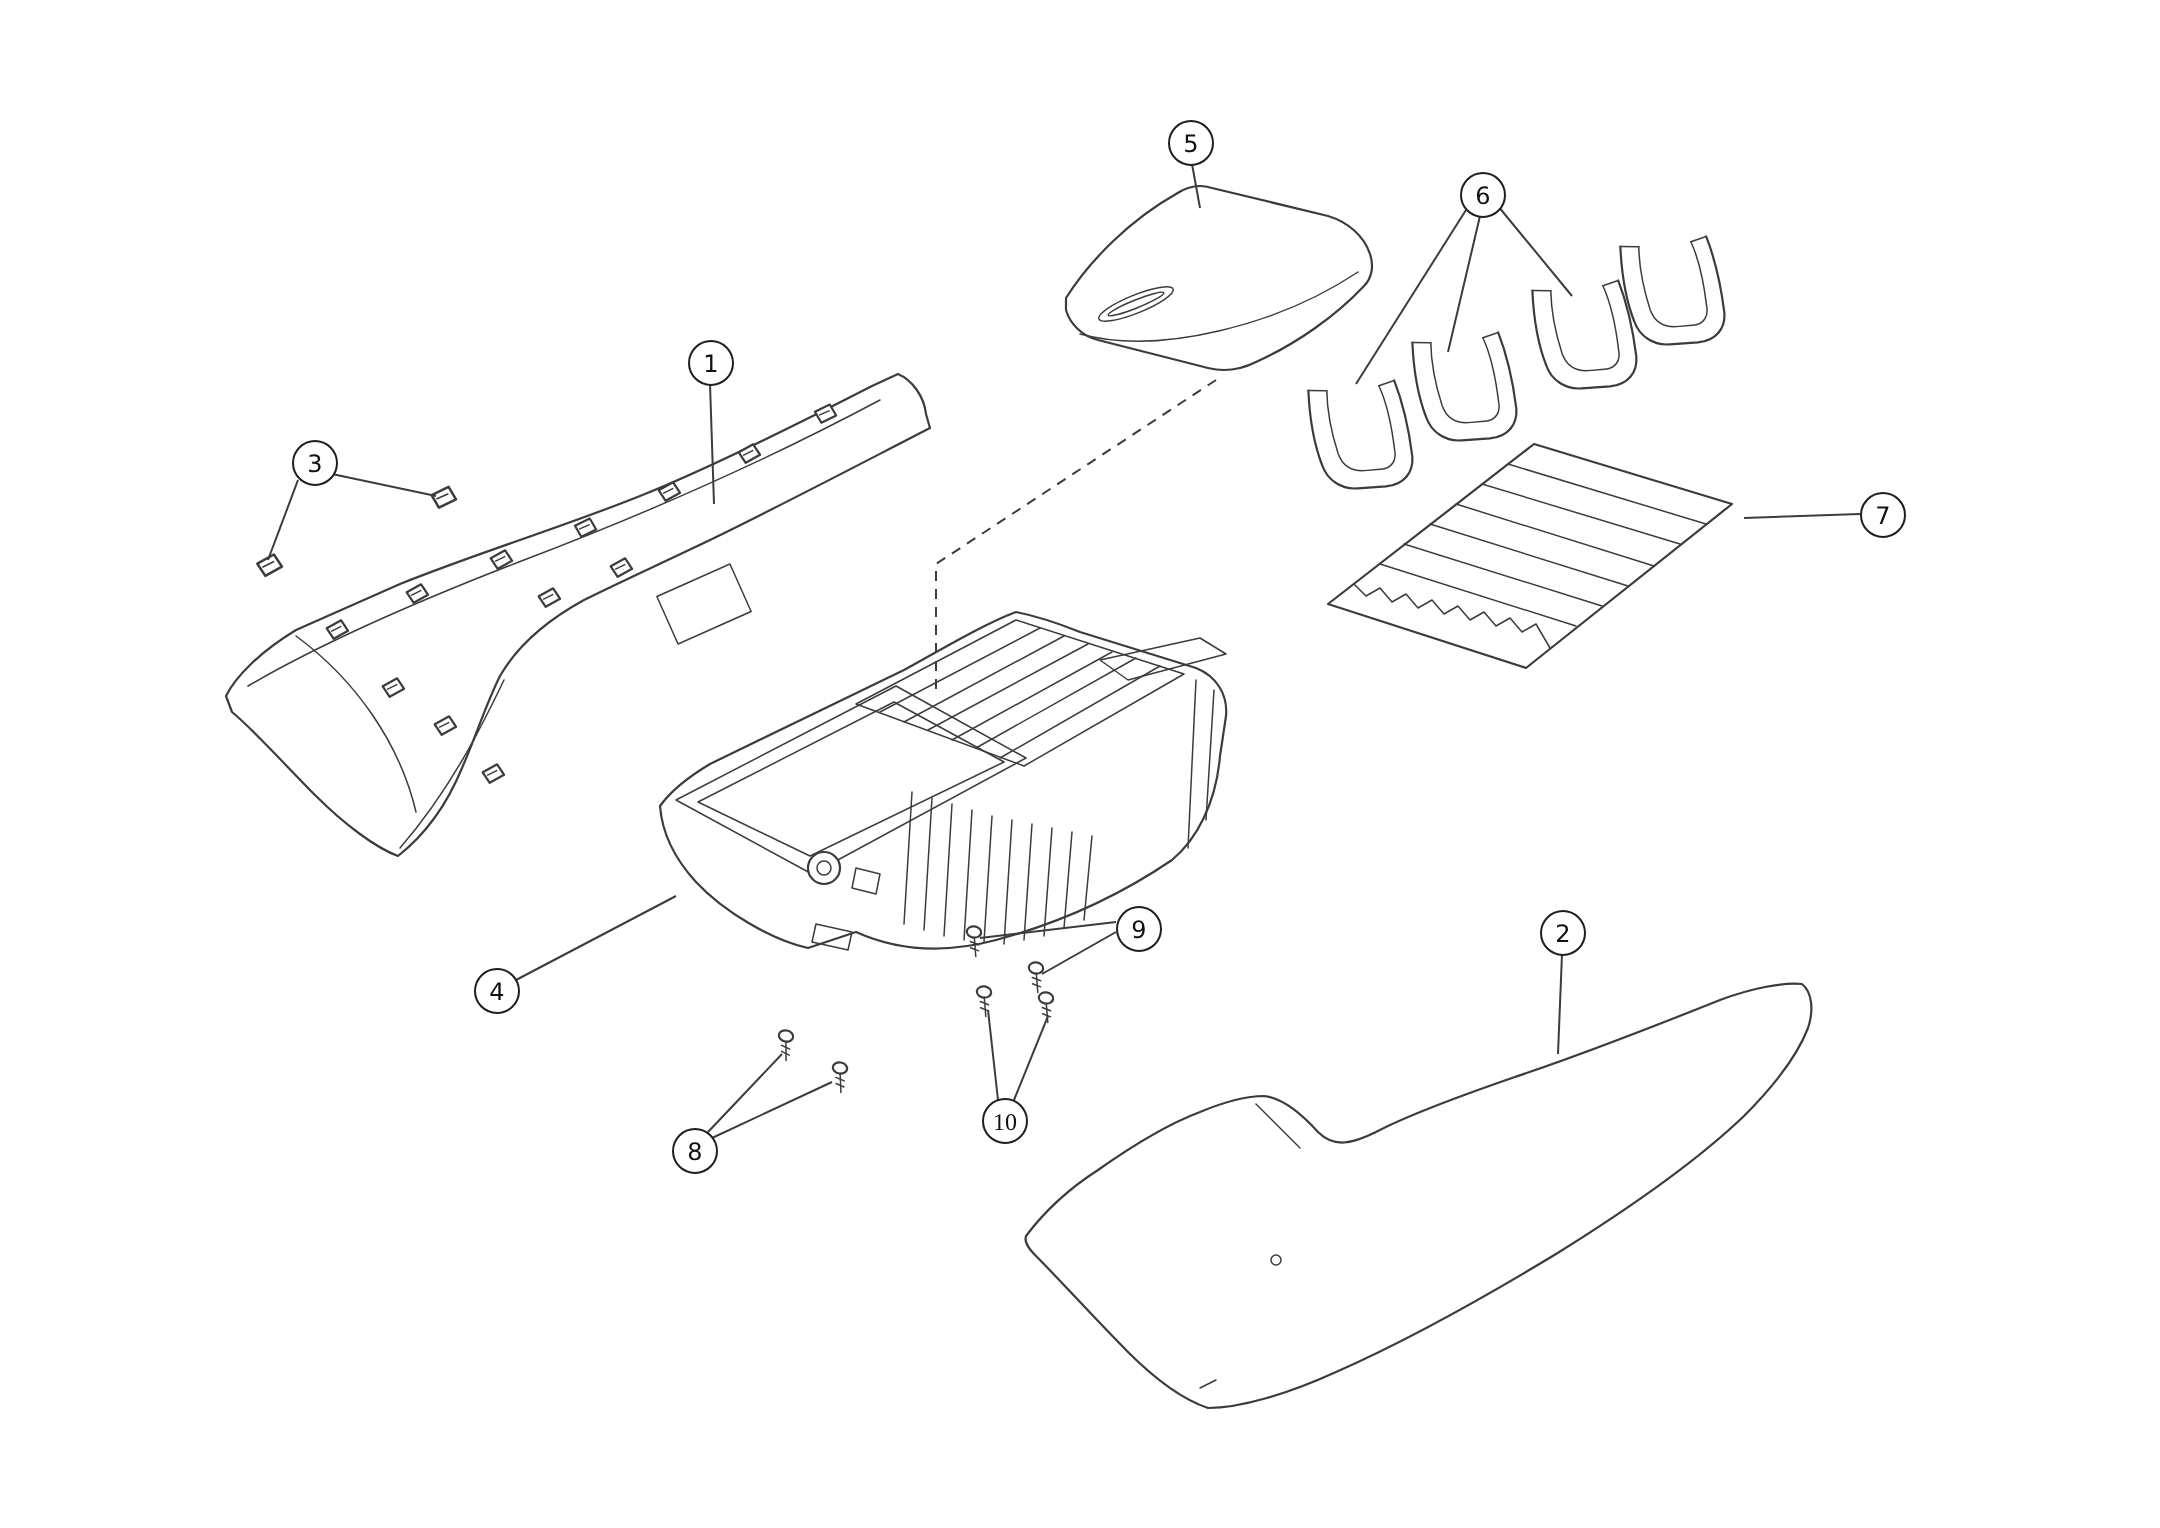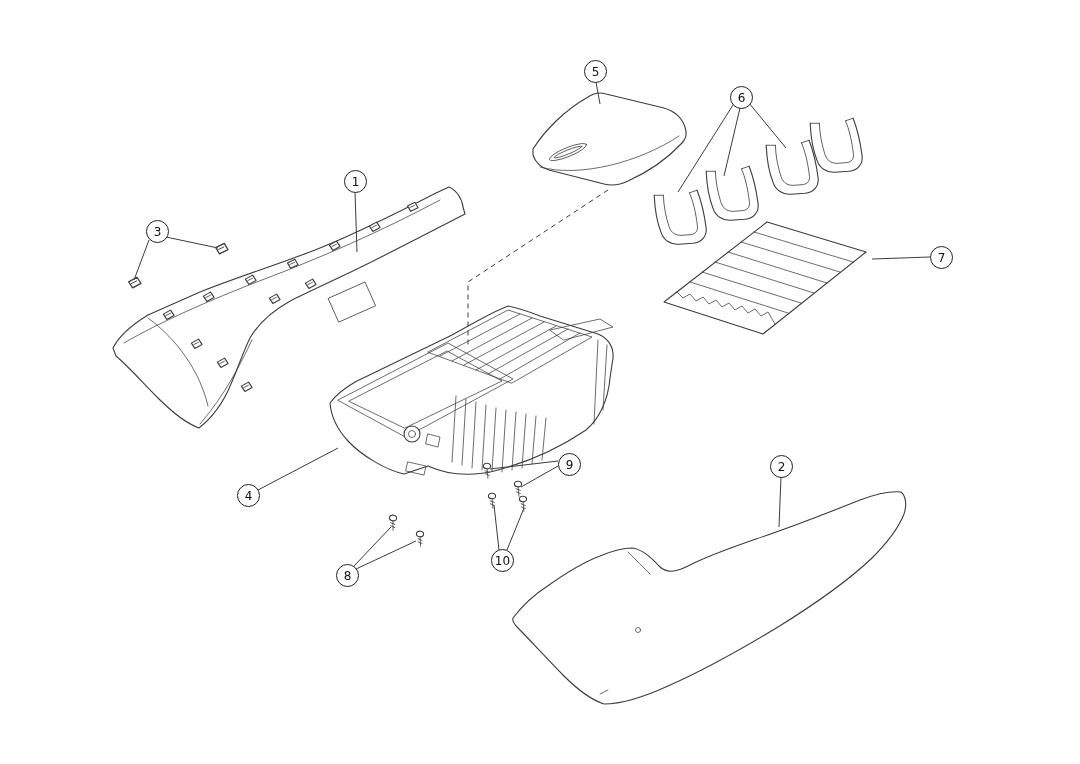--- a/index.html
+++ b/index.html
@@ -217,15 +217,15 @@
 
   <div class="callout" style="left:344px;top:170px;">1</div>
   <div class="callout" style="left:770px;top:455px;">2</div>
   <div class="callout" style="left:146px;top:220px;">3</div>
   <div class="callout" style="left:237px;top:484px;">4</div>
   <div class="callout" style="left:584px;top:60px;">5</div>
   <div class="callout" style="left:730px;top:86px;">6</div>
   <div class="callout" style="left:930px;top:246px;">7</div>
   <div class="callout" style="left:336px;top:564px;">8</div>
   <div class="callout" style="left:558px;top:453px;">9</div>
-  <div class="callout" style="left:491px;top:549px;">10</div>
+  <div class="callout" style="left:491px;top:549px;font-family:Liberation Serif, serif;">10</div>
 
 </div>
 
 </body></html>

